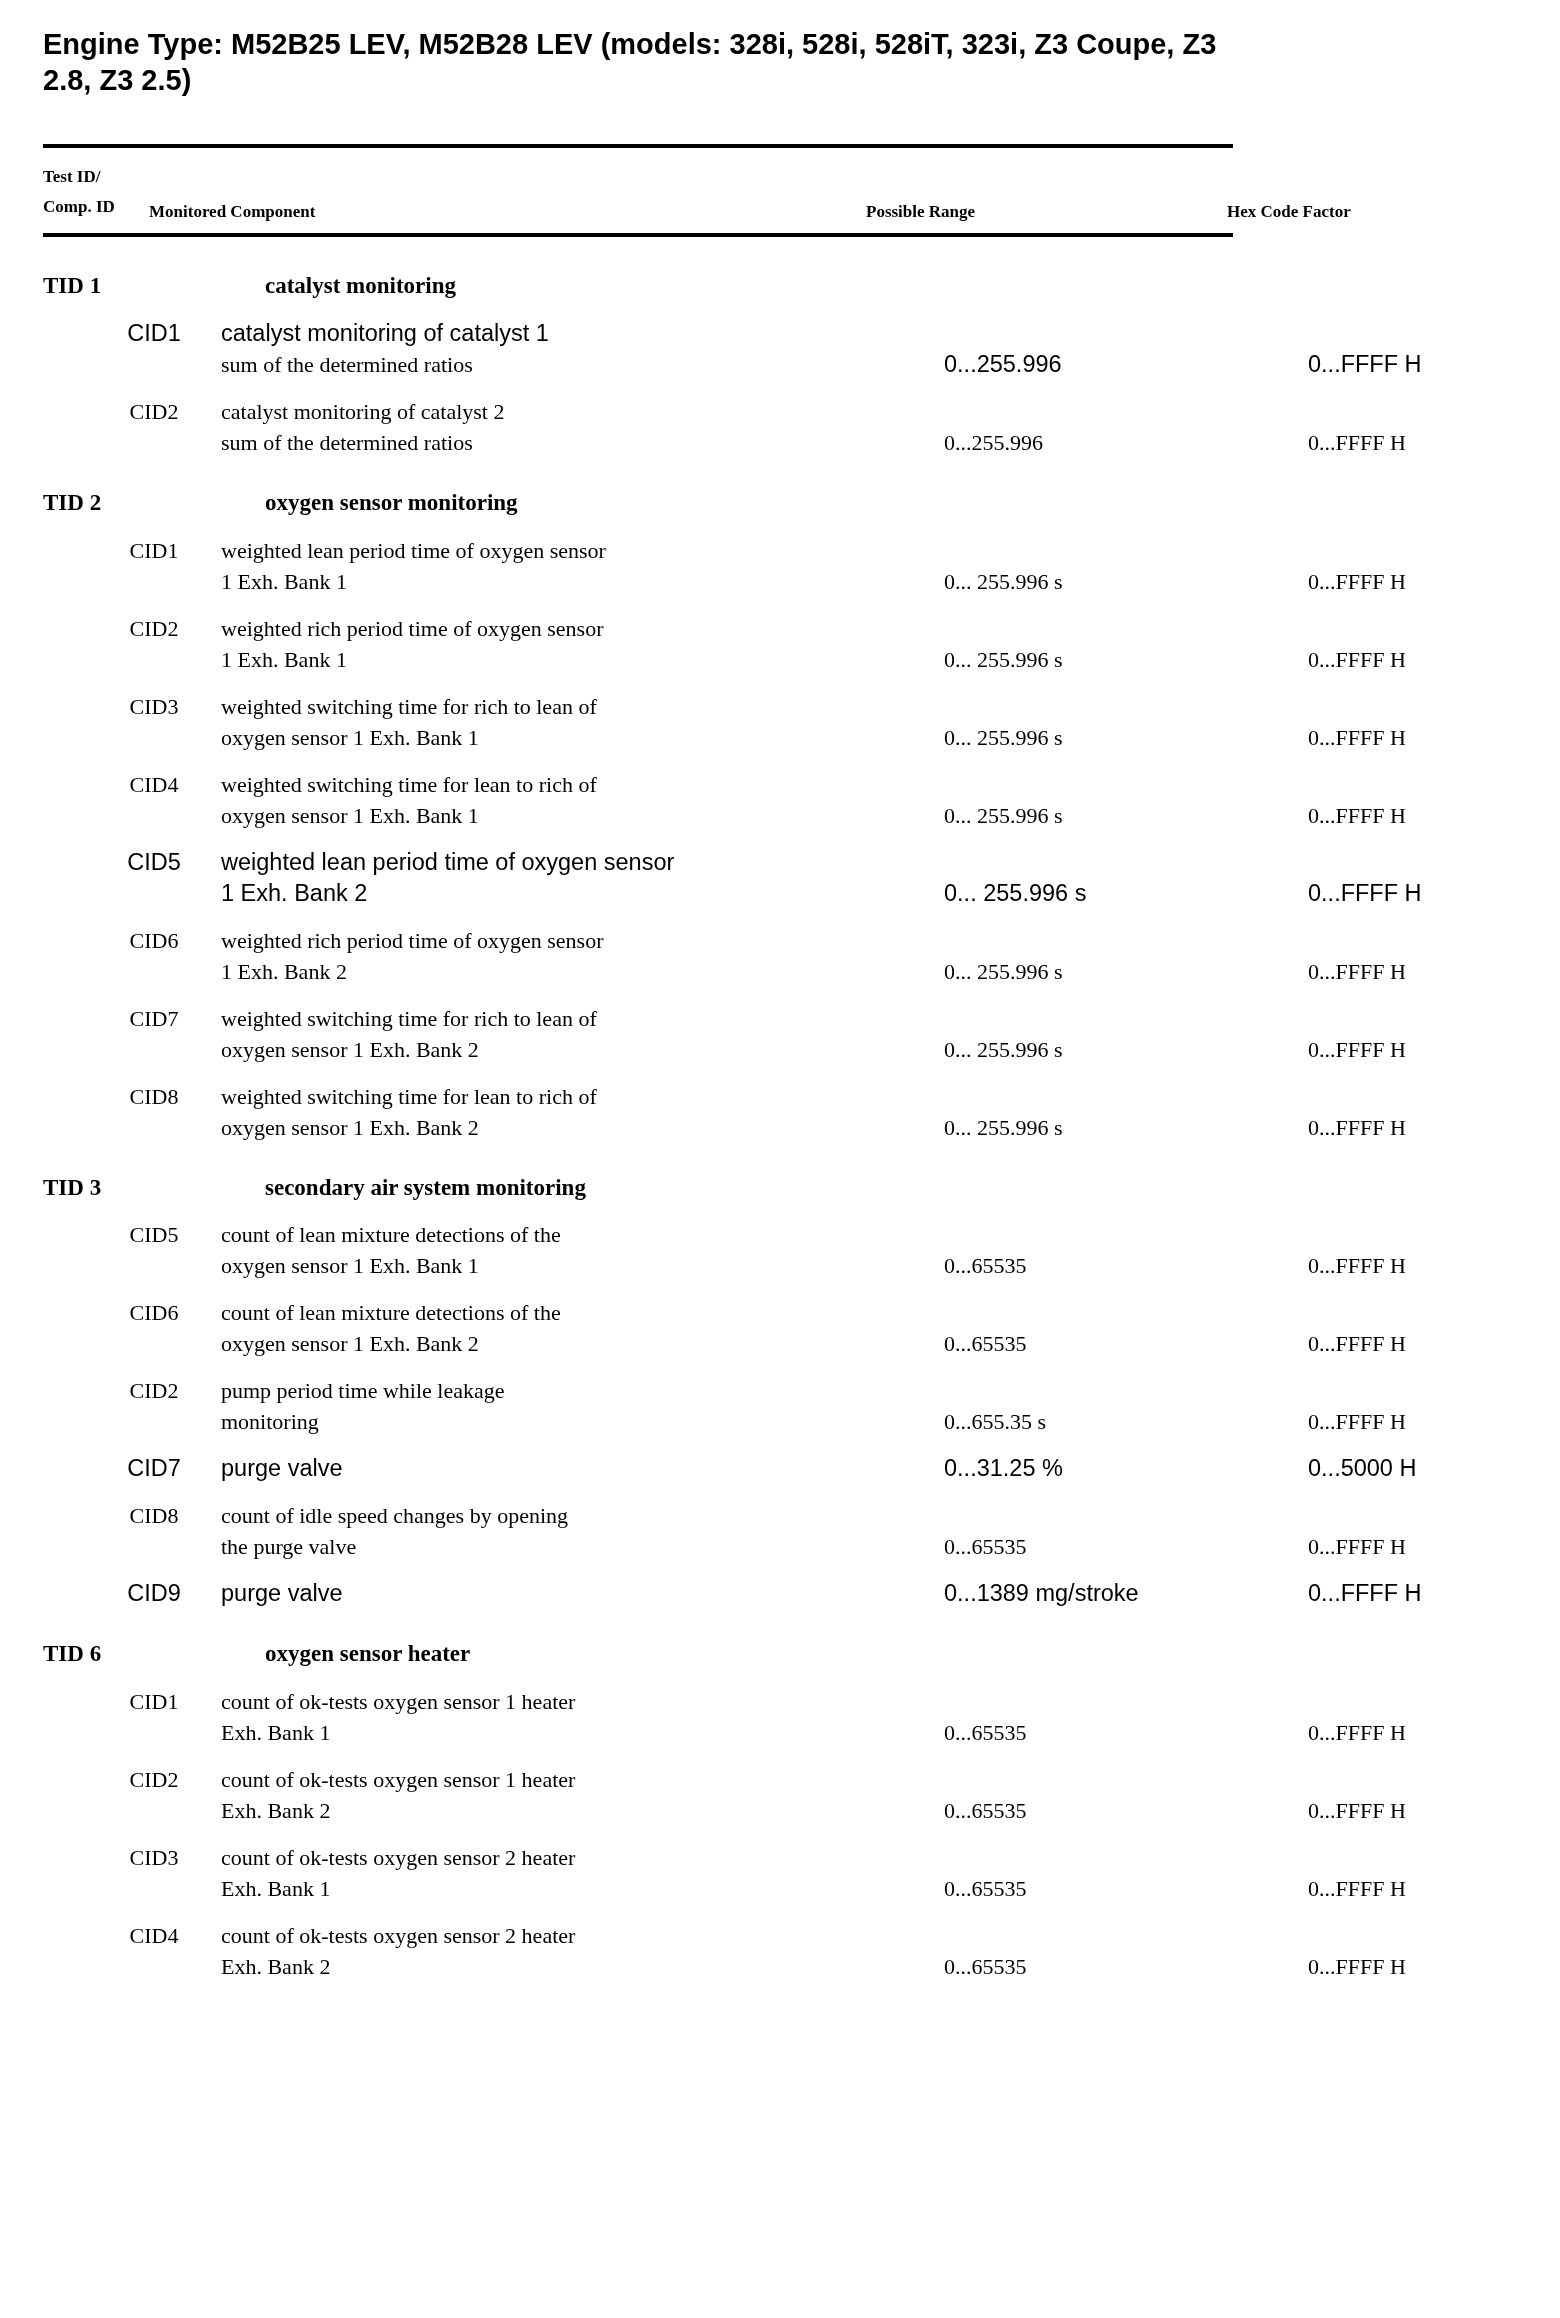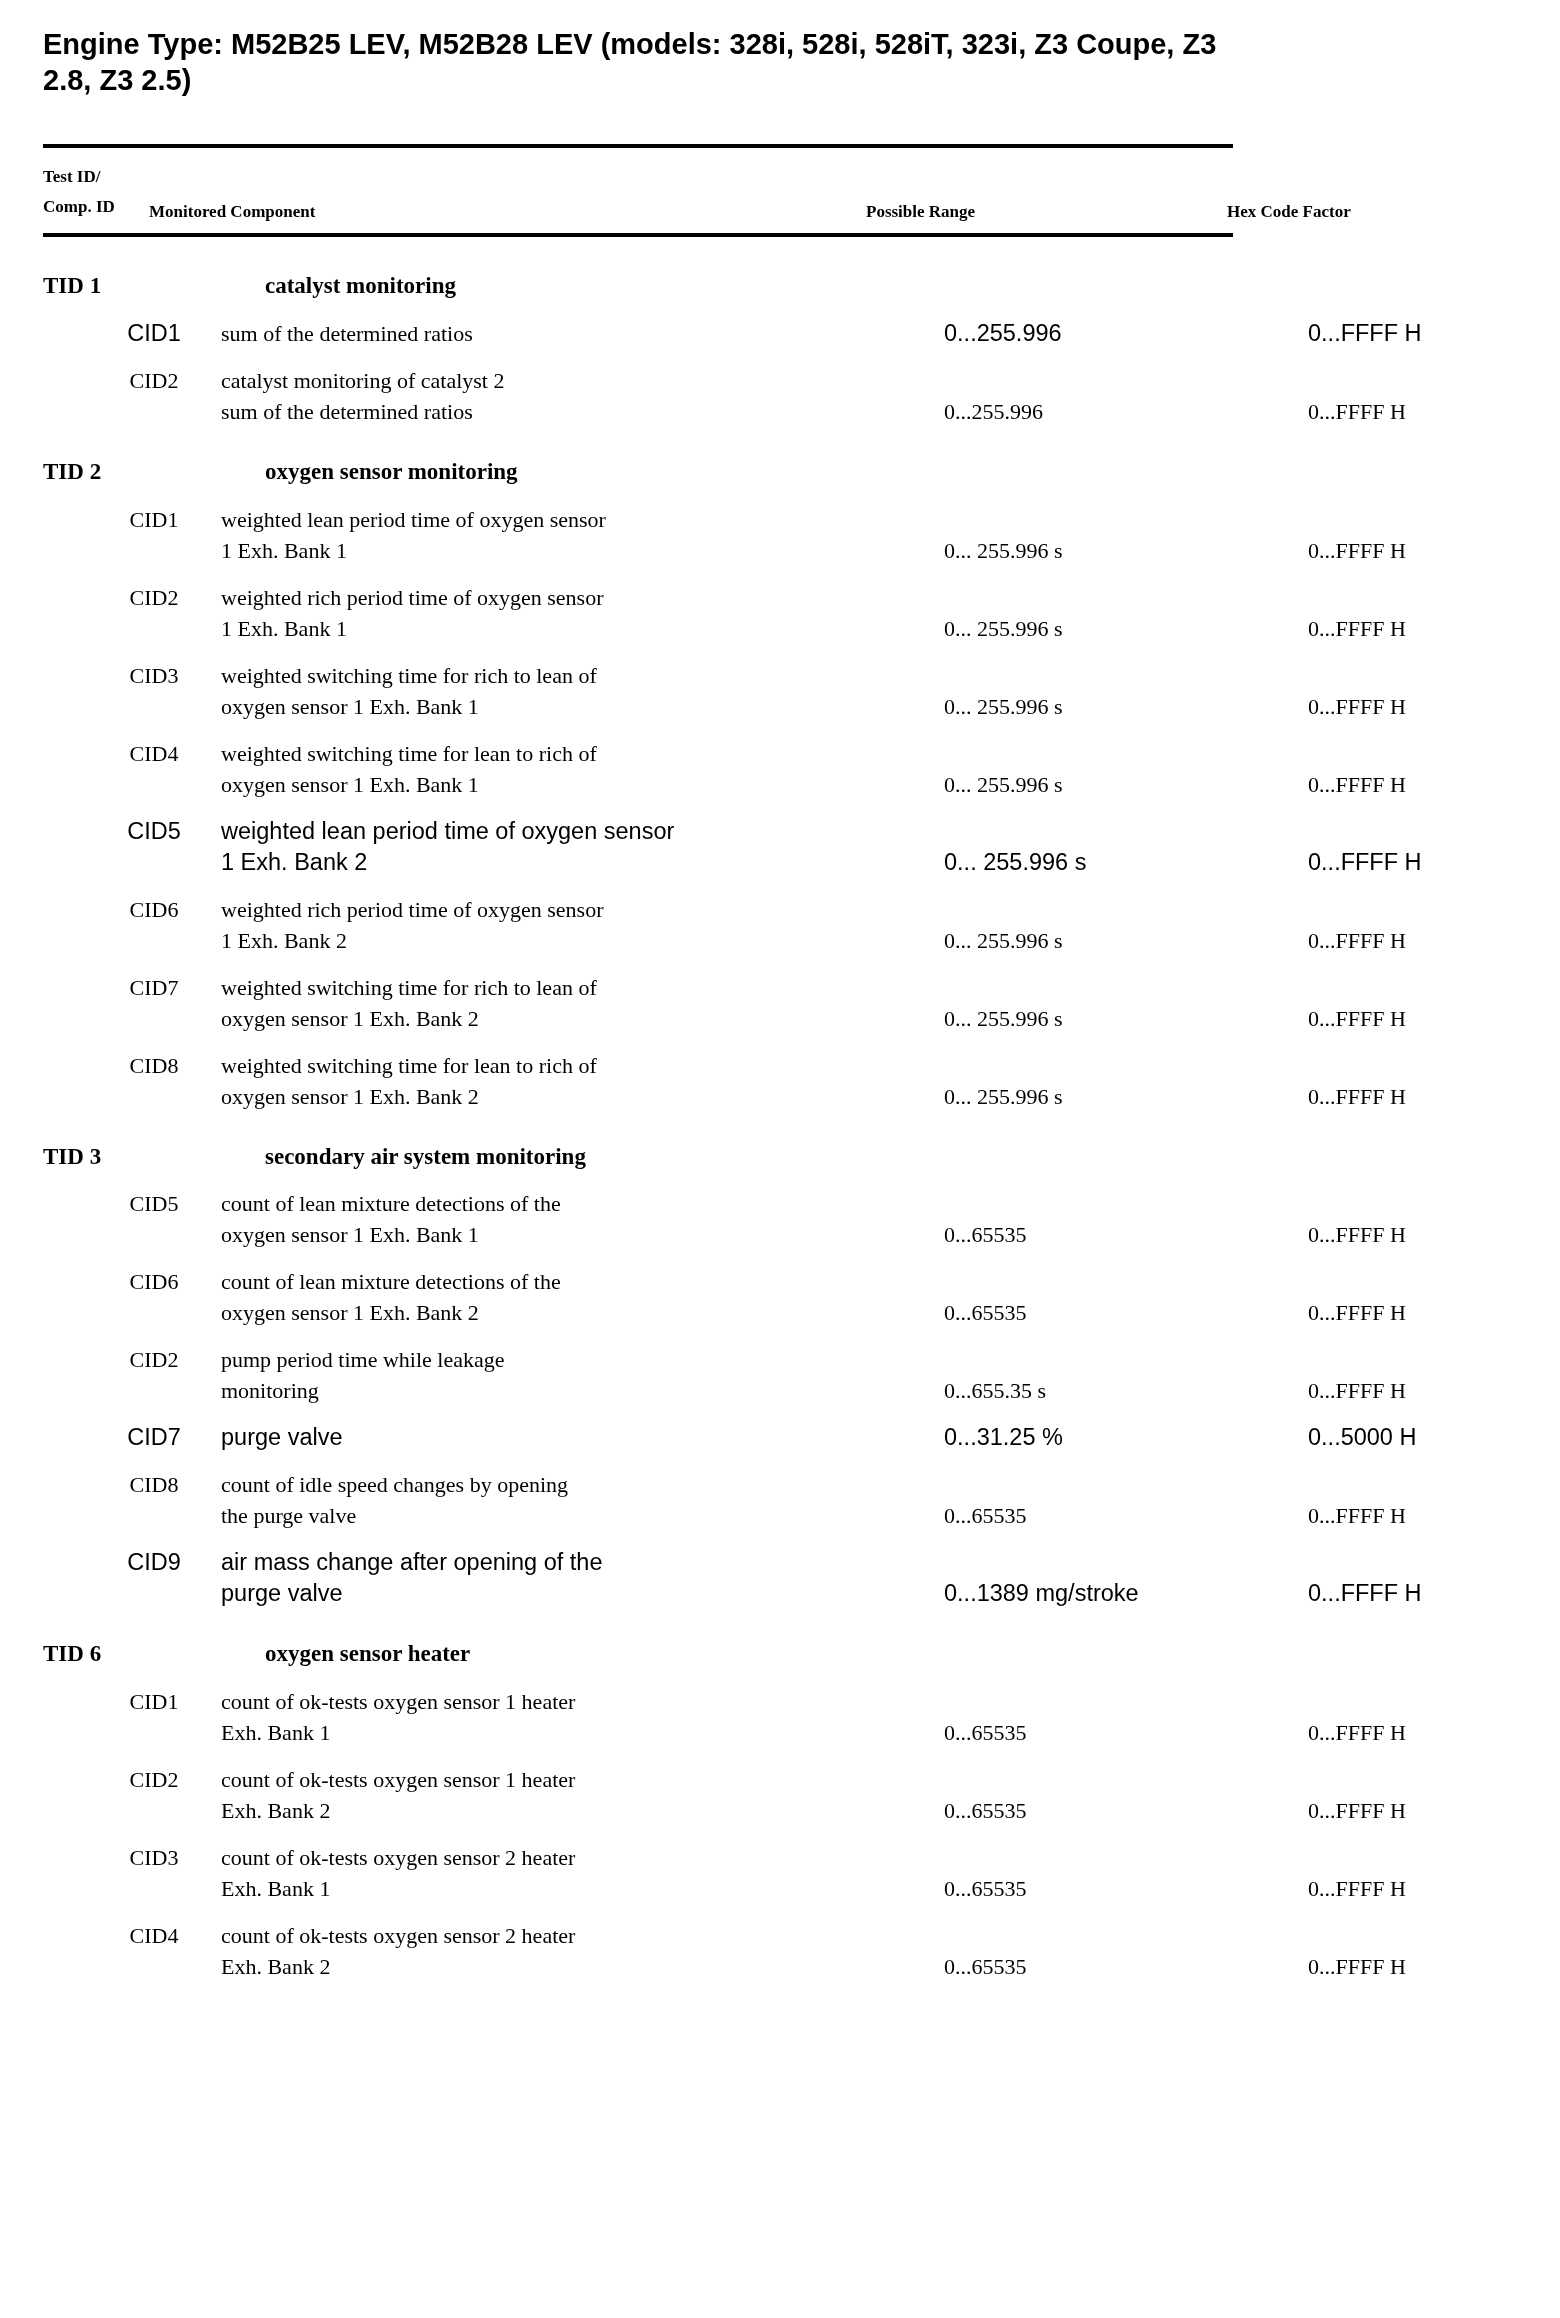--- a/index.html
+++ b/index.html
@@ -107,20 +107,21 @@
   <div class="rule"></div>
 
   <div id="table-body">
       <div class="section-row">
         <div class="tid">TID 1</div>
         <div class="section-name">catalyst monitoring</div>
       </div>
       <div class="row">
         <div class="cell cid f-sans">CID1</div>
         <div class="cell comp">
+          <div class="line f-sans">catalyst monitoring of catalyst 1</div>
           <div class="line f-serif">sum of the determined ratios</div>
         </div>
         <div class="cell range f-sans">0...255.996</div>
         <div class="cell hex f-sans">0...FFFF H</div>
       </div>
       <div class="row">
         <div class="cell cid f-serif">CID2</div>
         <div class="cell comp">
           <div class="line f-serif">catalyst monitoring of catalyst 2</div>
           <div class="line f-serif">sum of the determined ratios</div>
@@ -248,21 +249,20 @@
         <div class="cell comp">
           <div class="line f-serif">count of idle speed changes by opening</div>
           <div class="line f-serif">the purge valve</div>
         </div>
         <div class="cell range f-serif">0...65535</div>
         <div class="cell hex f-serif">0...FFFF H</div>
       </div>
       <div class="row">
         <div class="cell cid f-sans">CID9</div>
         <div class="cell comp">
-          <div class="line f-sans">air mass change after opening of the</div>
           <div class="line f-sans">purge valve</div>
         </div>
         <div class="cell range f-sans">0...1389 mg/stroke</div>
         <div class="cell hex f-sans">0...FFFF H</div>
       </div>
       <div class="section-row">
         <div class="tid">TID 6</div>
         <div class="section-name">oxygen sensor heater</div>
       </div>
       <div class="row">

